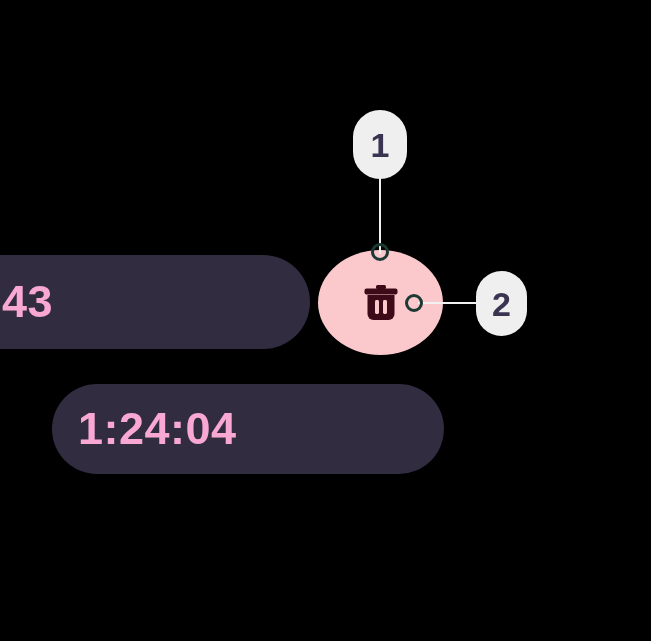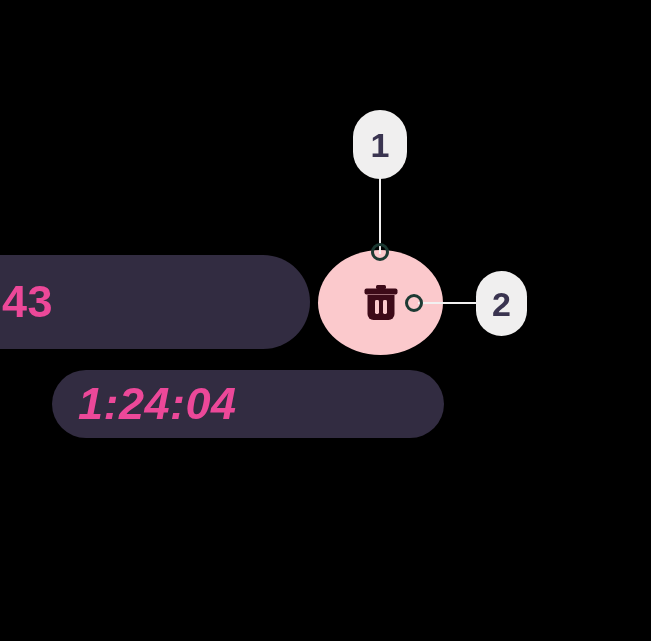--- a/index.html
+++ b/index.html
@@ -22,45 +22,44 @@
   
   .pill {
     position: absolute;
     background: #322C41;
     border-radius: 999px;
     display: flex;
     align-items: center;
     box-sizing: border-box;
   }
   .pill-label {
-    color: #ec4899;
+    color: #f9a8d4;
     font-family: "Liberation Sans", sans-serif;
     font-weight: 700;
     letter-spacing: 0.5px;
     white-space: nowrap;
   }
 
   #pill-count {
     left: -120px;
     top: 255px;
     width: 430px;
     height: 94px;
     padding-left: 122px;
   }
   #pill-count .pill-label {
     font-size: 45px;
   }
 
   #pill-duration {
     left: 52px;
-    top: 370px;
+    top: 384px;
     width: 392px;
-    height: 68px;
+    height: 90px;
     padding-left: 26px;
-    font-style: italic;
   }
   #pill-duration .pill-label {
     font-size: 45px;
   }
 
   
   #delete-button {
     position: absolute;
     left: 318px;
     top: 250px;

